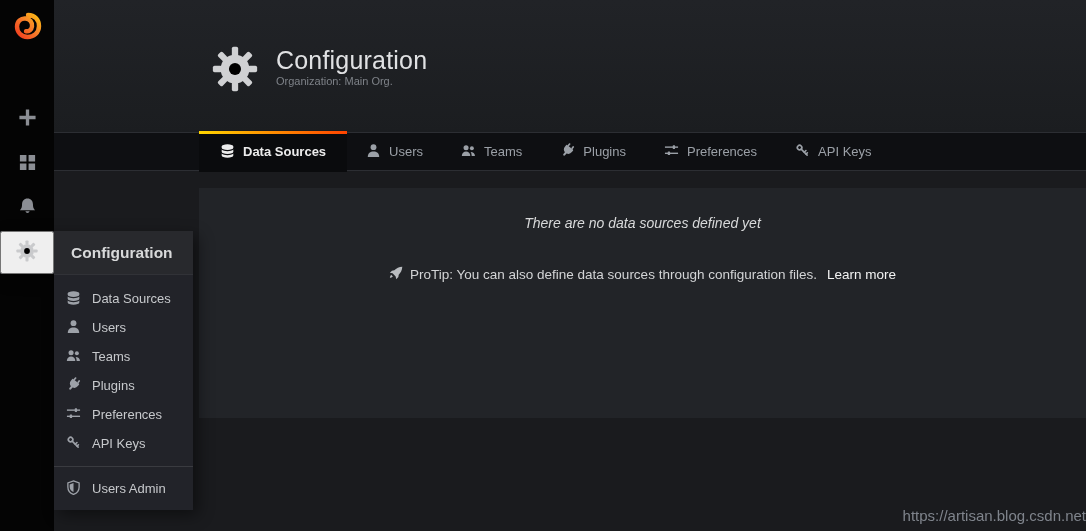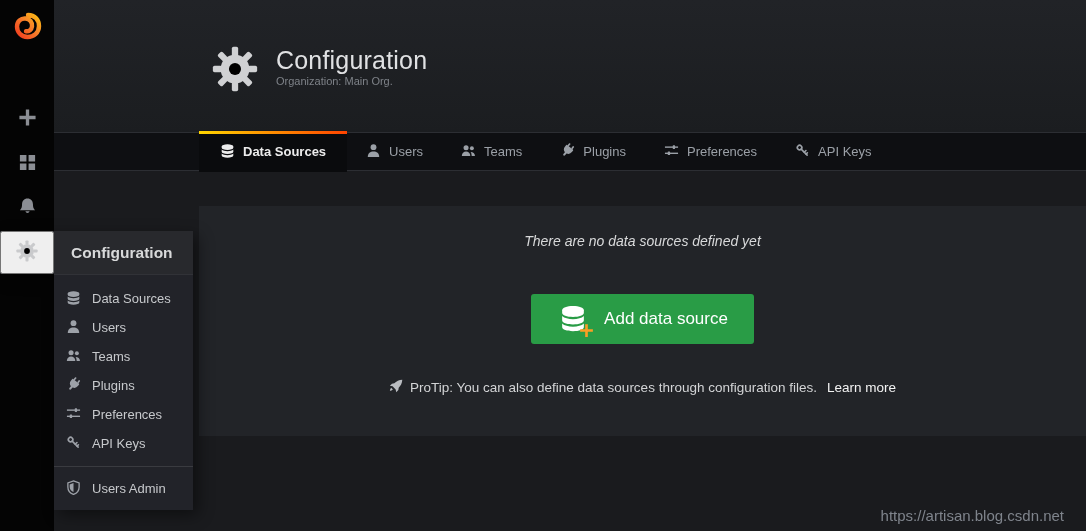--- a/index.html
+++ b/index.html
@@ -60,21 +60,21 @@
     padding:0 21px; font-weight:600;
     box-shadow:0 2px 0 0 #0a0b0d;
   }
   .tab.active::before {
     content:""; position:absolute; top:-2px; left:0; right:0; height:3px;
     background:linear-gradient(90deg,#ffd500 0%,#ff4400 100%);
   }
 
   
   .panel {
-    position:absolute; left:199px; top:206px; right:0; height:230px;
+    position:absolute; left:199px; top:188px; right:0; height:230px;
     background:#222428;
     display:flex; flex-direction:column; align-items:center;
   }
   .empty-msg { margin-top:27px; font-style:italic; font-size:14px; color:#d8d9da; }
   .add-btn {
     margin-top:45px; height:50px; padding:0 26px;
     background:#299c46; border:none; border-radius:3px; cursor:pointer;
     display:flex; align-items:center; gap:15px;
     color:#ffffff; font-size:17px; font-weight:500; font-family:inherit;
   }
@@ -107,21 +107,21 @@
   }
   .fly-item {
     height:29px; display:flex; align-items:center; gap:11px;
     padding:0 12px; font-size:13px; color:#c7c9cc; cursor:pointer;
   }
   .fly-item svg { width:15px; height:15px; color:#9da1a8; flex:none; }
   .fly-divider { border-top:1px solid #3a3b40; margin:8px 0 7px; }
 
   
   .watermark {
-    position:absolute; right:22px; bottom:7px;
+    position:absolute; right:0; bottom:7px;
     font-size:15px; color:#7f848c;
   }
 </style>
 </head>
 <body>
 
 <svg width="0" height="0" style="position:absolute">
   <defs>
     <linearGradient id="flame" x1="0" y1="1" x2="1" y2="0">
       <stop offset="0" stop-color="#f23a1e"></stop>
@@ -266,31 +266,20 @@
   <button class="tab">
     <span class="icon"><svg viewBox="0 0 16 16" width="15" height="15">
           <use href="#i-key"></use>
         </svg></span>
     <span>API Keys</span>
   </button>
 </nav>
 
 <main class="panel">
   <div class="empty-msg">There are no data sources defined yet</div>
-  <button class="add-btn">
-    <span class="db-wrap">
-      <svg class="db" viewBox="0 0 16 16">
-          <use href="#i-db"></use>
-        </svg>
-      <svg class="plus-badge" viewBox="0 0 16 16">
-          <use href="#i-plus"></use>
-        </svg>
-    </span>
-    <span>Add data source</span>
-  </button>
   <div class="protip">
     <span class="icon"><svg viewBox="0 0 16 16" width="14" height="14">
           <use href="#i-rocket"></use>
         </svg></span>
     <span>ProTip: You can also define data sources through configuration files.</span>
     <a class="learn-more">Learn more</a>
   </div>
 </main>
 
 <div class="flyout">

